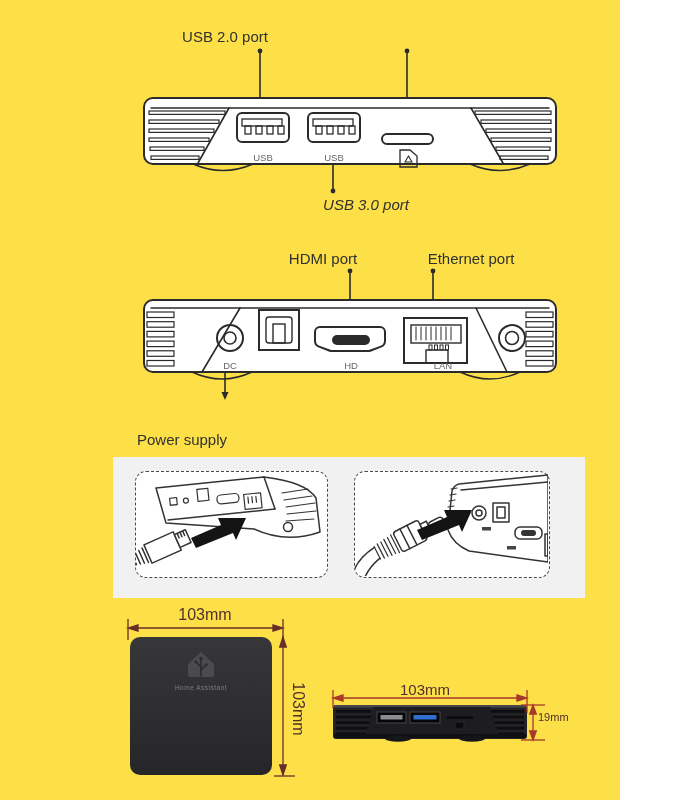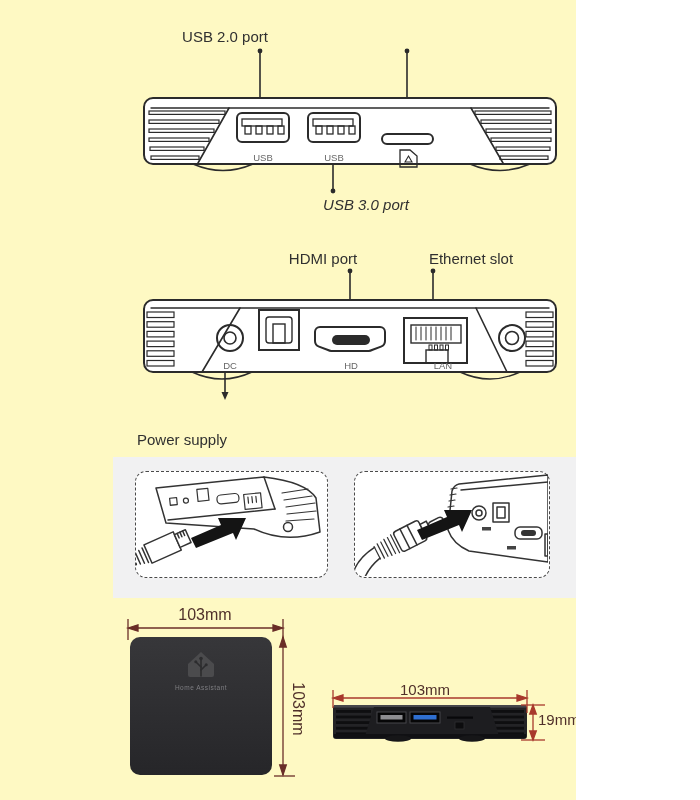--- a/index.html
+++ b/index.html
@@ -1,16 +1,16 @@
 <!DOCTYPE html>
 <html><head>
 <meta charset="utf-8">
 <style>
   html,body{margin:0;padding:0;background:#fff;}
-  .canvas{position:relative;width:576px;height:800px;background:#fef9c3;overflow:hidden;
+  .canvas{position:relative;width:620px;height:800px;background:#fde047;overflow:hidden;
           font-family:"Liberation Sans",sans-serif;}
   .abs{position:absolute;}
   .lbl{position:absolute;font-size:15px;color:#303030;text-align:center;line-height:17px;}
   .dim{position:absolute;font-size:16px;color:#50302a;text-align:center;}
   .dim-rot{transform:rotate(90deg);transform-origin:0 0;}
   .photo-bg{position:absolute;left:113px;top:457px;width:472px;height:141px;background:#f1f1f2;}
   .panel{position:absolute;top:471px;height:107px;background:#ffffff;border:1.6px dashed #4a4a4a;
          border-radius:11px;box-sizing:border-box;}
   .panel-left{left:135px;width:193px;}
   .panel-right{left:354px;width:196px;}
@@ -94,21 +94,21 @@
         <rect x="382" y="134" width="51" height="10" rx="5" stroke-width="2"></rect>
         <path d="M400,150 h10 l7,6 v11 h-17 z" stroke-width="1.3"></path>
         <path d="M405,162 l3.5,-6 l3.5,6 z" stroke-width="1.1"></path>
       </g>
     </g>
     <text x="263" y="161" font-size="9.5" fill="#666" text-anchor="middle">USB</text>
     <text x="334" y="161" font-size="9.5" fill="#666" text-anchor="middle">USB</text>
   </svg>
 
   <div class="lbl" style="left:255px;top:250px;width:136px;text-align:center;">HDMI port</div>
-  <div class="lbl" style="left:403px;top:250px;width:136px;">Ethernet slot</div>
+  <div class="lbl" style="left:403px;top:250px;width:136px;">Ethernet port</div>
   <div class="lbl" style="left:105px;top:403px;width:154px;margin-top:28px;">
     <div>Power supply</div>
   </div>
 
   <svg class="abs" style="left:0;top:240px;" width="700" height="200" viewBox="0 0 700 200">
     <g stroke="#2b2b2b" fill="none" stroke-width="1.6" stroke-linecap="round">
 
       <g>
         <circle cx="350" cy="31" r="2.4" fill="#2b2b2b" stroke="none"></circle>
         <line x1="350" y1="33" x2="350" y2="79"></line>
@@ -286,21 +286,21 @@
           <path d="M7,-6 q-20,2 -32,14 M7,6 q-18,4 -28,16" fill="none"></path>
         </g>
       </g>
       <polygon fill="#141414" points="62,58 92,45 89,38 117,38 107,60 104,53 67,68"></polygon>
     </svg>
   </div>
 
   <div class="dim" style="left:137px;top:606px;width:136px;">103mm</div>
   <div class="dim dim-rot" style="left:307px;top:678px;width:62px;">103mm</div>
   <div class="dim" style="left:357px;top:681px;width:136px;font-size:15px;">103mm</div>
-  <div class="dim" style="left:538px;top:711px;width:60px;text-align:left;font-size:15px;">19mm</div>
+  <div class="dim" style="left:538px;top:711px;width:60px;text-align:left;font-size:11px;">19mm</div>
 
   <svg class="abs" style="left:0;top:600px;" width="700" height="200" viewBox="0 0 700 200">
     <defs>
       <linearGradient id="gbox" x1="0" y1="0" x2="0" y2="1">
         <stop offset="0" stop-color="#37373a"></stop>
         <stop offset="1" stop-color="#262629"></stop>
       </linearGradient>
     </defs>
 
     <g>

